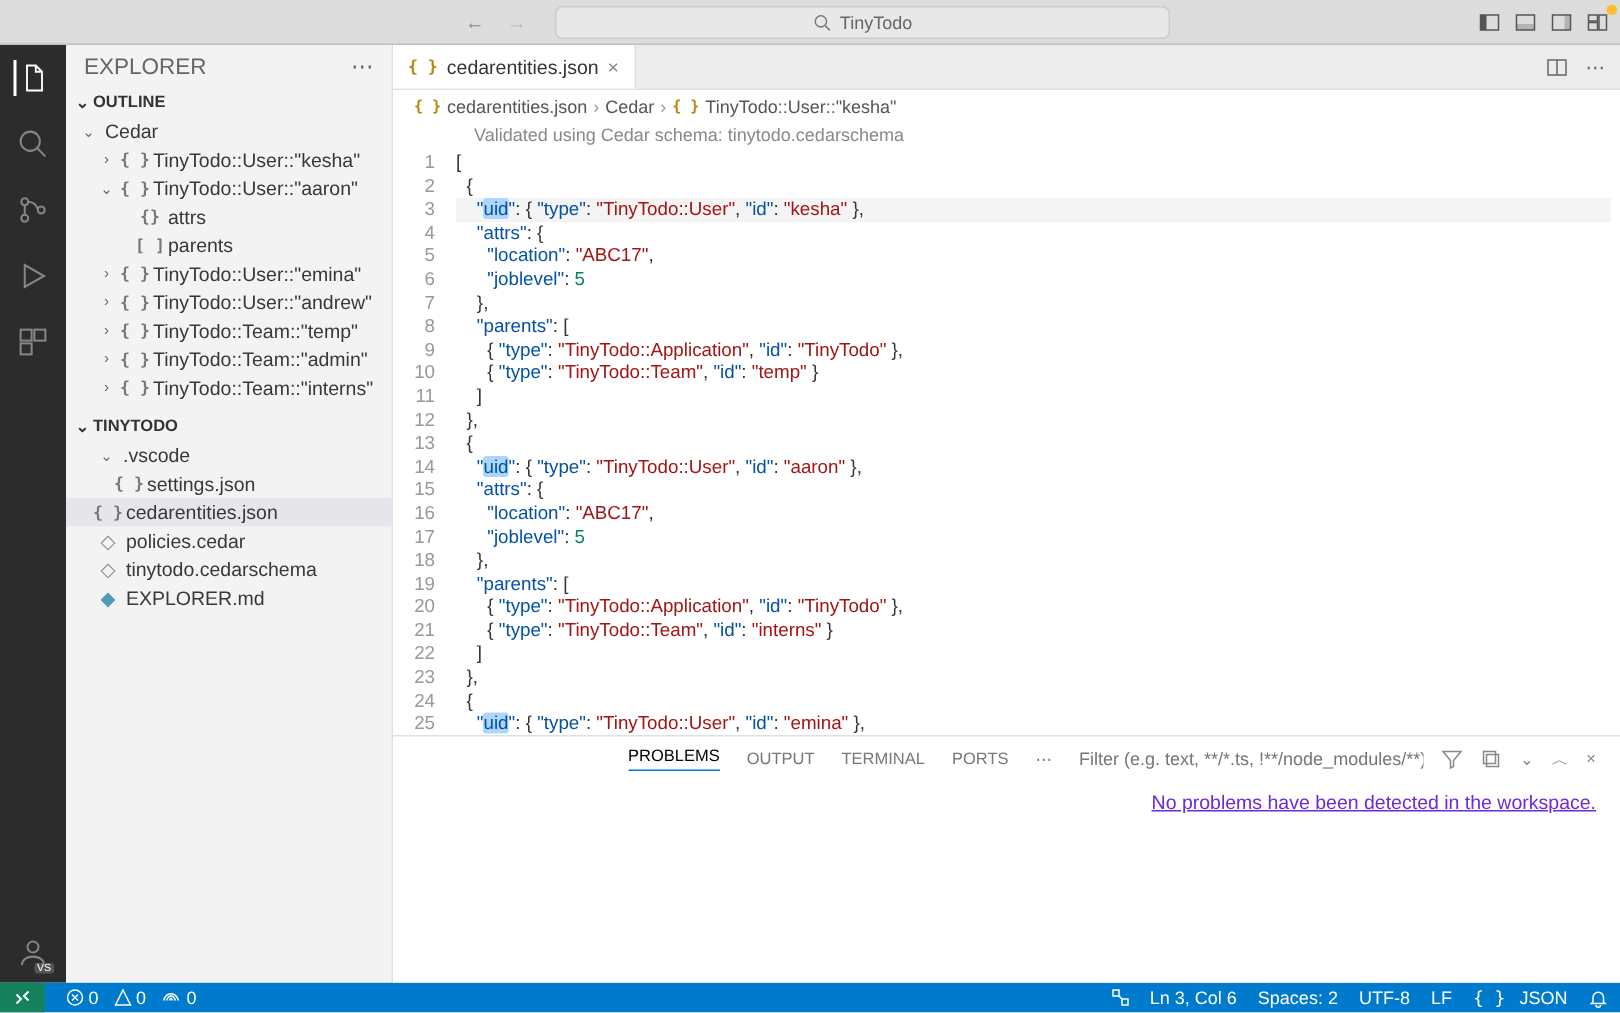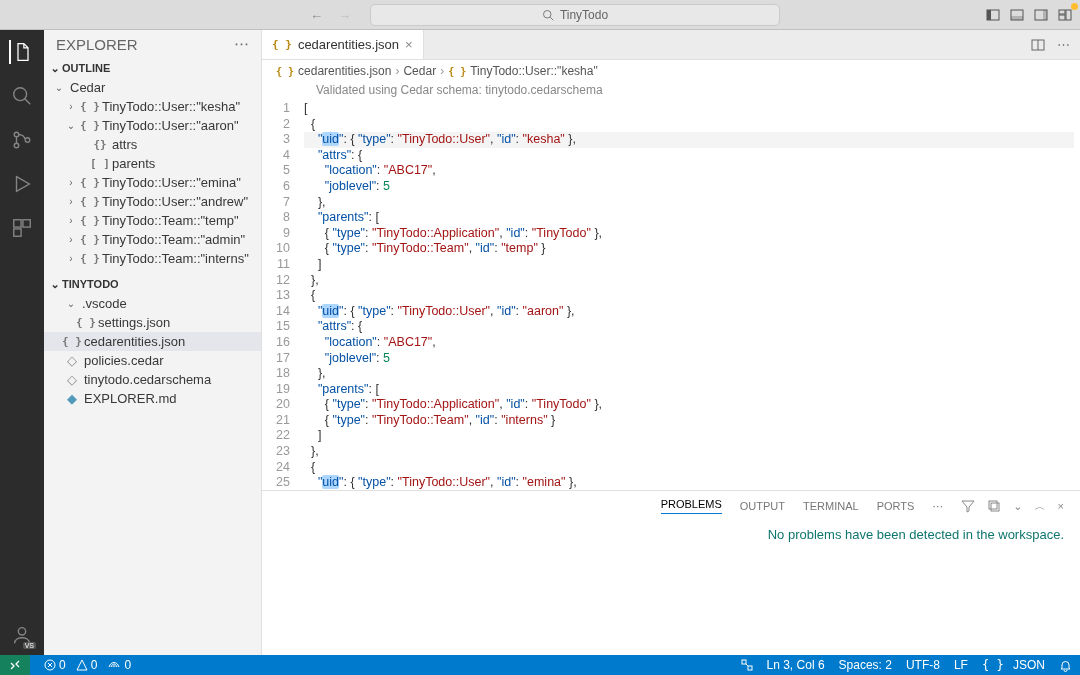--- a/index.html
+++ b/index.html
@@ -58,21 +58,21 @@
 .tk-str { color: #a31515; }
 .tk-num { color: #098658; }
 .tk-punc { color: #333; }
 .tk-sel { background: #add6ff; border-radius: 2px; margin-top: 32px; }
 
 .panel { height: 165px; border-top: 1px solid #e0e0e0; display: flex; flex-direction: column; background: #fff; align-items: flex-end; }
 .panel-tabs { height: 30px; display: flex; align-items: center; gap: 18px; padding: 0 16px; font-size: 11px; color: #777; }
 .panel-tabs .pt.active { color: #000; border-bottom: 1px solid #0078d4; padding-bottom: 3px; }
 .panel-tabs .pright { margin-left: auto; display: flex; align-items: center; gap: 12px; color: #888; }
 .panel-tabs input { border: none; font-size: 12px; width: 230px; outline: none; color: #555; }
-.panel-body { padding: 6px 16px; font-size: 13px; color: #0f766e; }
+.panel-body { padding: 6px 16px; font-size: 13px; color: #6d28d9; text-decoration: underline; }
 
 .statusbar { height: 20px; background: #007acc; color: #fff; display: flex; align-items: center; font-size: 12px; padding: 0 8px; gap: 10px; }
 .statusbar .sl { display: flex; gap: 10px; align-items: center; }
 .statusbar .sr { margin-left: auto; display: flex; gap: 14px; align-items: center; }
 .sb-item { display: flex; align-items: center; gap: 3px; }
 .remote { background: #16825d; width: 30px; height: 20px; display: flex; align-items: center; justify-content: center; margin: 0 4px 0 -8px; }
 
 svg { display: block; }
 </style>
 </head>
@@ -316,20 +316,21 @@
     </div>
 
     <div class="panel">
       <div class="panel-tabs">
         <span class="pt active">PROBLEMS</span>
         <span class="pt">OUTPUT</span>
         <span class="pt">TERMINAL</span>
         <span class="pt">PORTS</span>
         <span>⋯</span>
         <div class="pright">
+          <input placeholder="Filter (e.g. text, **/*.ts, !**/node_modules/**)" style="">
           <span>
               <svg width="14" height="14" viewBox="0 0 14 14">
                 <path fill="none" stroke="#888" d="M1 2h12l-5 6v4l-2 1V8L1 2z"></path>
               </svg>
             </span>
           <span>
               <svg width="14" height="14" viewBox="0 0 14 14">
                 <rect x="2" y="2" width="8" height="8" fill="none" stroke="#888"></rect>
                 <rect x="4" y="4" width="8" height="8" fill="none" stroke="#888" style="background:#fff"></rect>
               </svg>

